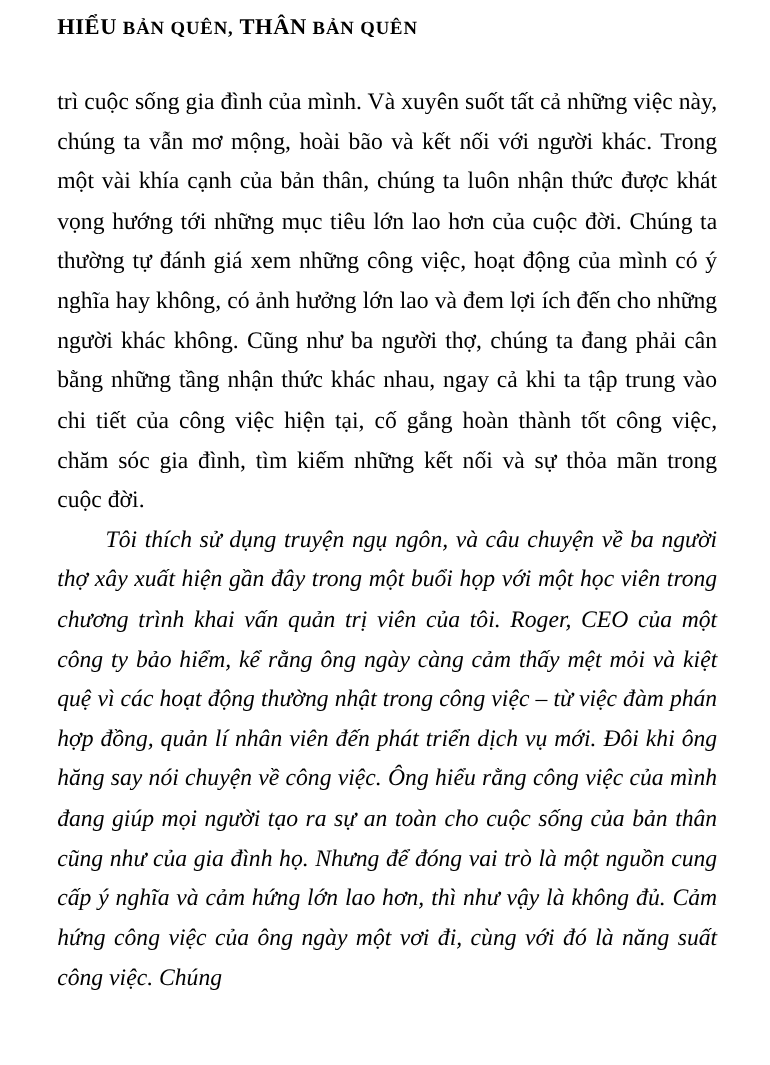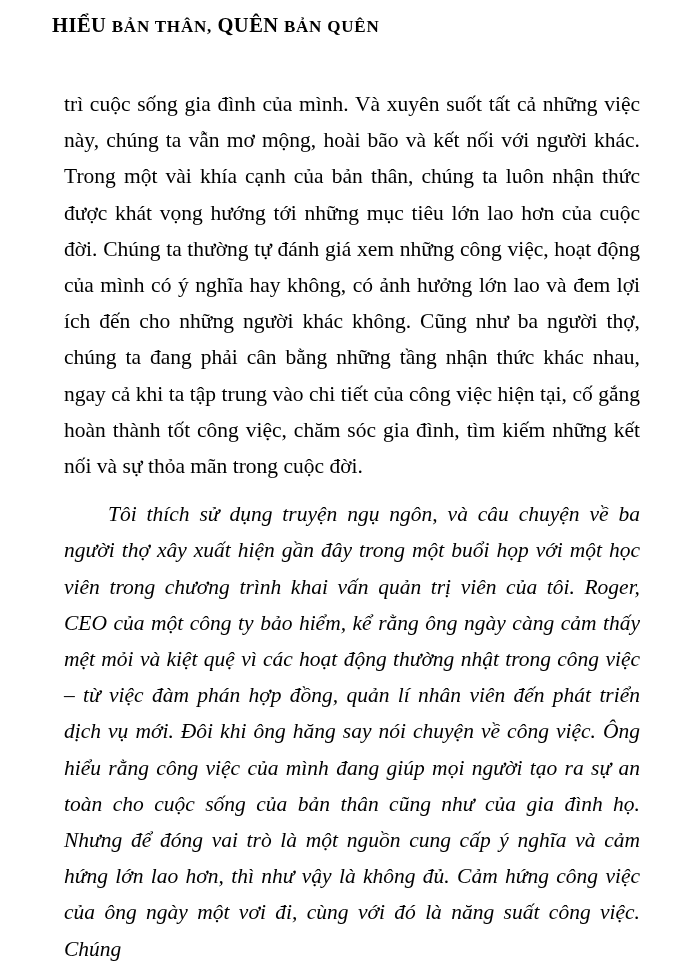--- a/index.html
+++ b/index.html
@@ -45,39 +45,39 @@
     position: absolute;
     top: 74px;
     left: 52px;
     width: 600px;
     font-size: 21.5px;
     line-height: 36.2px;
     text-align: justify;
     text-justify: inter-word;
   }
   .body-text p {
-    margin: 12px;
+    margin: 0;
   }
   .body-text p.indent {
     text-indent: 44px;
   }
   .body-text p + p {
     margin-top: 0;
     font-style: italic;
   }
 </style>
 </head>
 <body>
 
 <div class="page">
 
   <div class="running-head">
     <span class="big-caps">HIỂU</span>
-    <span class="small-caps">BẢN THÂN,</span>
-    <span class="big-caps">QUÊN</span>
+    <span class="small-caps">BẢN QUÊN,</span>
+    <span class="big-caps">THÂN</span>
     <span class="small-caps">BẢN QUÊN</span>
   </div>
 
   <div class="body-text">
     <p>trì cuộc sống gia đình của mình. Và xuyên suốt tất cả những việc này, chúng ta vẫn mơ mộng, hoài bão và kết nối với người khác. Trong một vài khía cạnh của bản thân, chúng ta luôn nhận thức được khát vọng hướng tới những mục tiêu lớn lao hơn của cuộc đời. Chúng ta thường tự đánh giá xem những công việc, hoạt động của mình có ý nghĩa hay không, có ảnh hưởng lớn lao và đem lợi ích đến cho những người khác không. Cũng như ba người thợ, chúng ta đang phải cân bằng những tầng nhận thức khác nhau, ngay cả khi ta tập trung vào chi tiết của công việc hiện tại, cố gắng hoàn thành tốt công việc, chăm sóc gia đình, tìm kiếm những kết nối và sự thỏa mãn trong cuộc đời.</p>
     <p class="indent">Tôi thích sử dụng truyện ngụ ngôn, và câu chuyện về ba người thợ xây xuất hiện gần đây trong một buổi họp với một học viên trong chương trình khai vấn quản trị viên của tôi. Roger, CEO của một công ty bảo hiểm, kể rằng ông ngày càng cảm thấy mệt mỏi và kiệt quệ vì các hoạt động thường nhật trong công việc – từ việc đàm phán hợp đồng, quản lí nhân viên đến phát triển dịch vụ mới. Đôi khi ông hăng say nói chuyện về công việc. Ông hiểu rằng công việc của mình đang giúp mọi người tạo ra sự an toàn cho cuộc sống của bản thân cũng như của gia đình họ. Nhưng để đóng vai trò là một nguồn cung cấp ý nghĩa và cảm hứng lớn lao hơn, thì như vậy là không đủ. Cảm hứng công việc của ông ngày một vơi đi, cùng với đó là năng suất công việc. Chúng</p>
   </div>
 
 </div>
 

